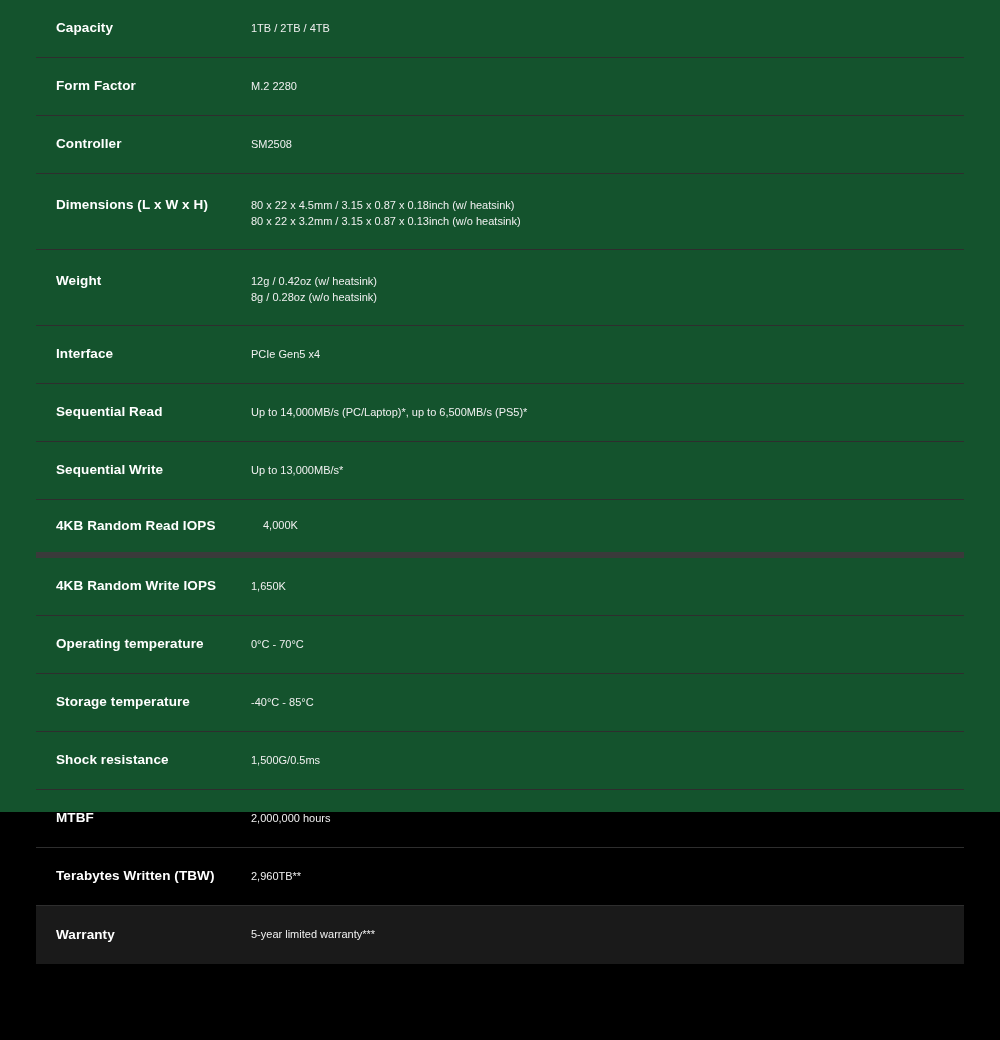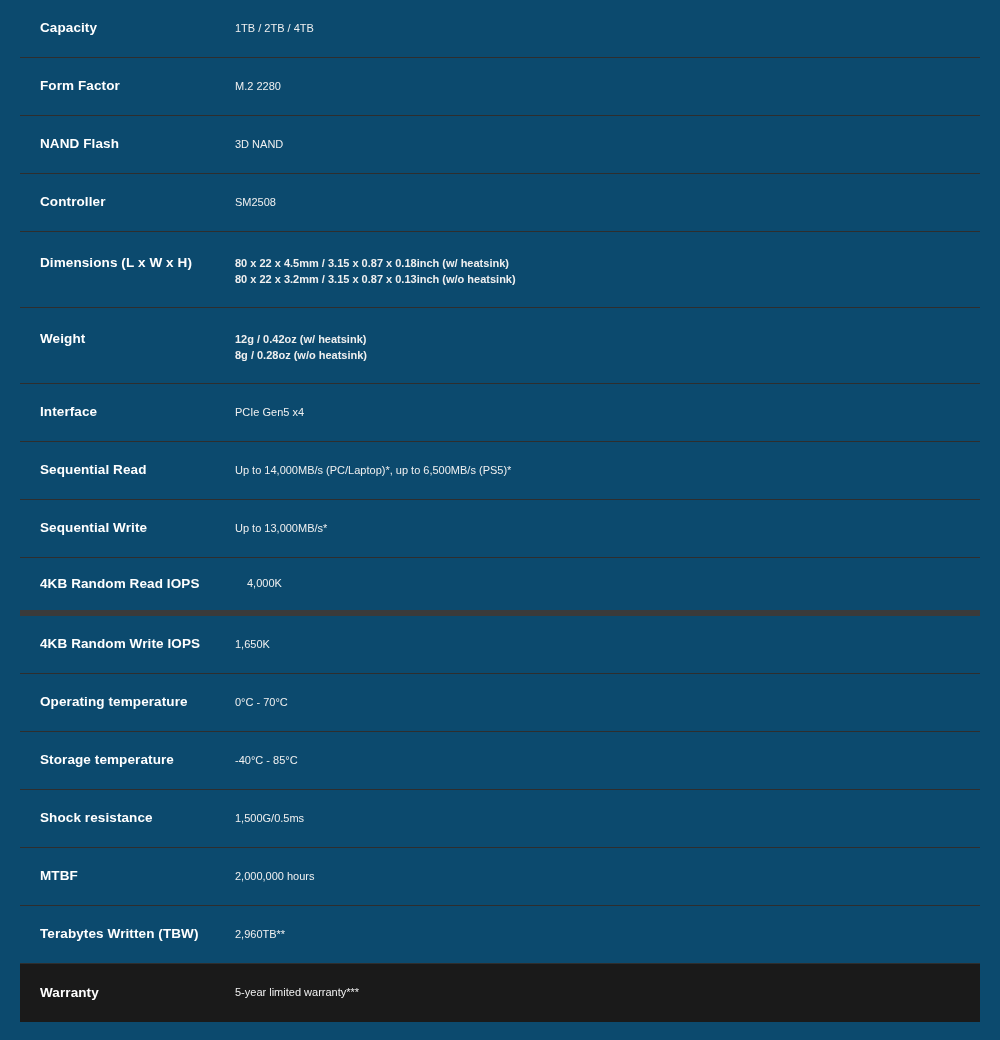--- a/index.html
+++ b/index.html
@@ -9,24 +9,24 @@
   }
   body {
     width: 1000px;
     height: 1040px;
     font-family: "Liberation Sans", sans-serif;
     color: #ffffff;
     overflow: hidden;
   }
   .spec-sheet {
     width: 1000px;
-    height: 1040px;
-    background: #0c4a6e;
-    box-sizing: border-box;
-    padding: 0 20px;
+    height: 812px;
+    background: #14532d;
+    box-sizing: border-box;
+    padding: 0 36px;
   }
   .spec-row {
     display: flex;
     align-items: flex-start;
     border-bottom: 1px solid #2e2e2e;
     box-sizing: border-box;
     min-height: 58px;
     padding: 0;
   }
   .spec-row.highlight {
@@ -75,21 +75,20 @@
     height: 100%;
     padding-top: 22px;
     box-sizing: border-box;
   }
   .cell-top-v {
     display: flex;
     align-items: flex-start;
     height: 100%;
     padding-top: 24px;
     box-sizing: border-box;
-    font-weight: bold;
   }
 </style>
 </head>
 <body>
 
 <div class="spec-sheet">
 
   <div class="spec-row r-h58">
     <div class="spec-label cell-mid">
         <span>Capacity</span>
@@ -101,28 +100,20 @@
 
   <div class="spec-row r-h58">
     <div class="spec-label cell-mid">
         <span>Form Factor</span>
       </div>
     <div class="spec-value cell-mid">
         <span class="line">M.2 2280</span>
       </div>
   </div>
 
-  <div class="spec-row r-h58">
-    <div class="spec-label cell-mid">
-        <span>NAND Flash</span>
-      </div>
-    <div class="spec-value cell-mid">
-        <span class="line">3D NAND</span>
-      </div>
-  </div>
 
   <div class="spec-row r-h58">
     <div class="spec-label cell-mid">
         <span>Controller</span>
       </div>
     <div class="spec-value cell-mid">
         <span class="line">SM2508</span>
       </div>
   </div>
 

